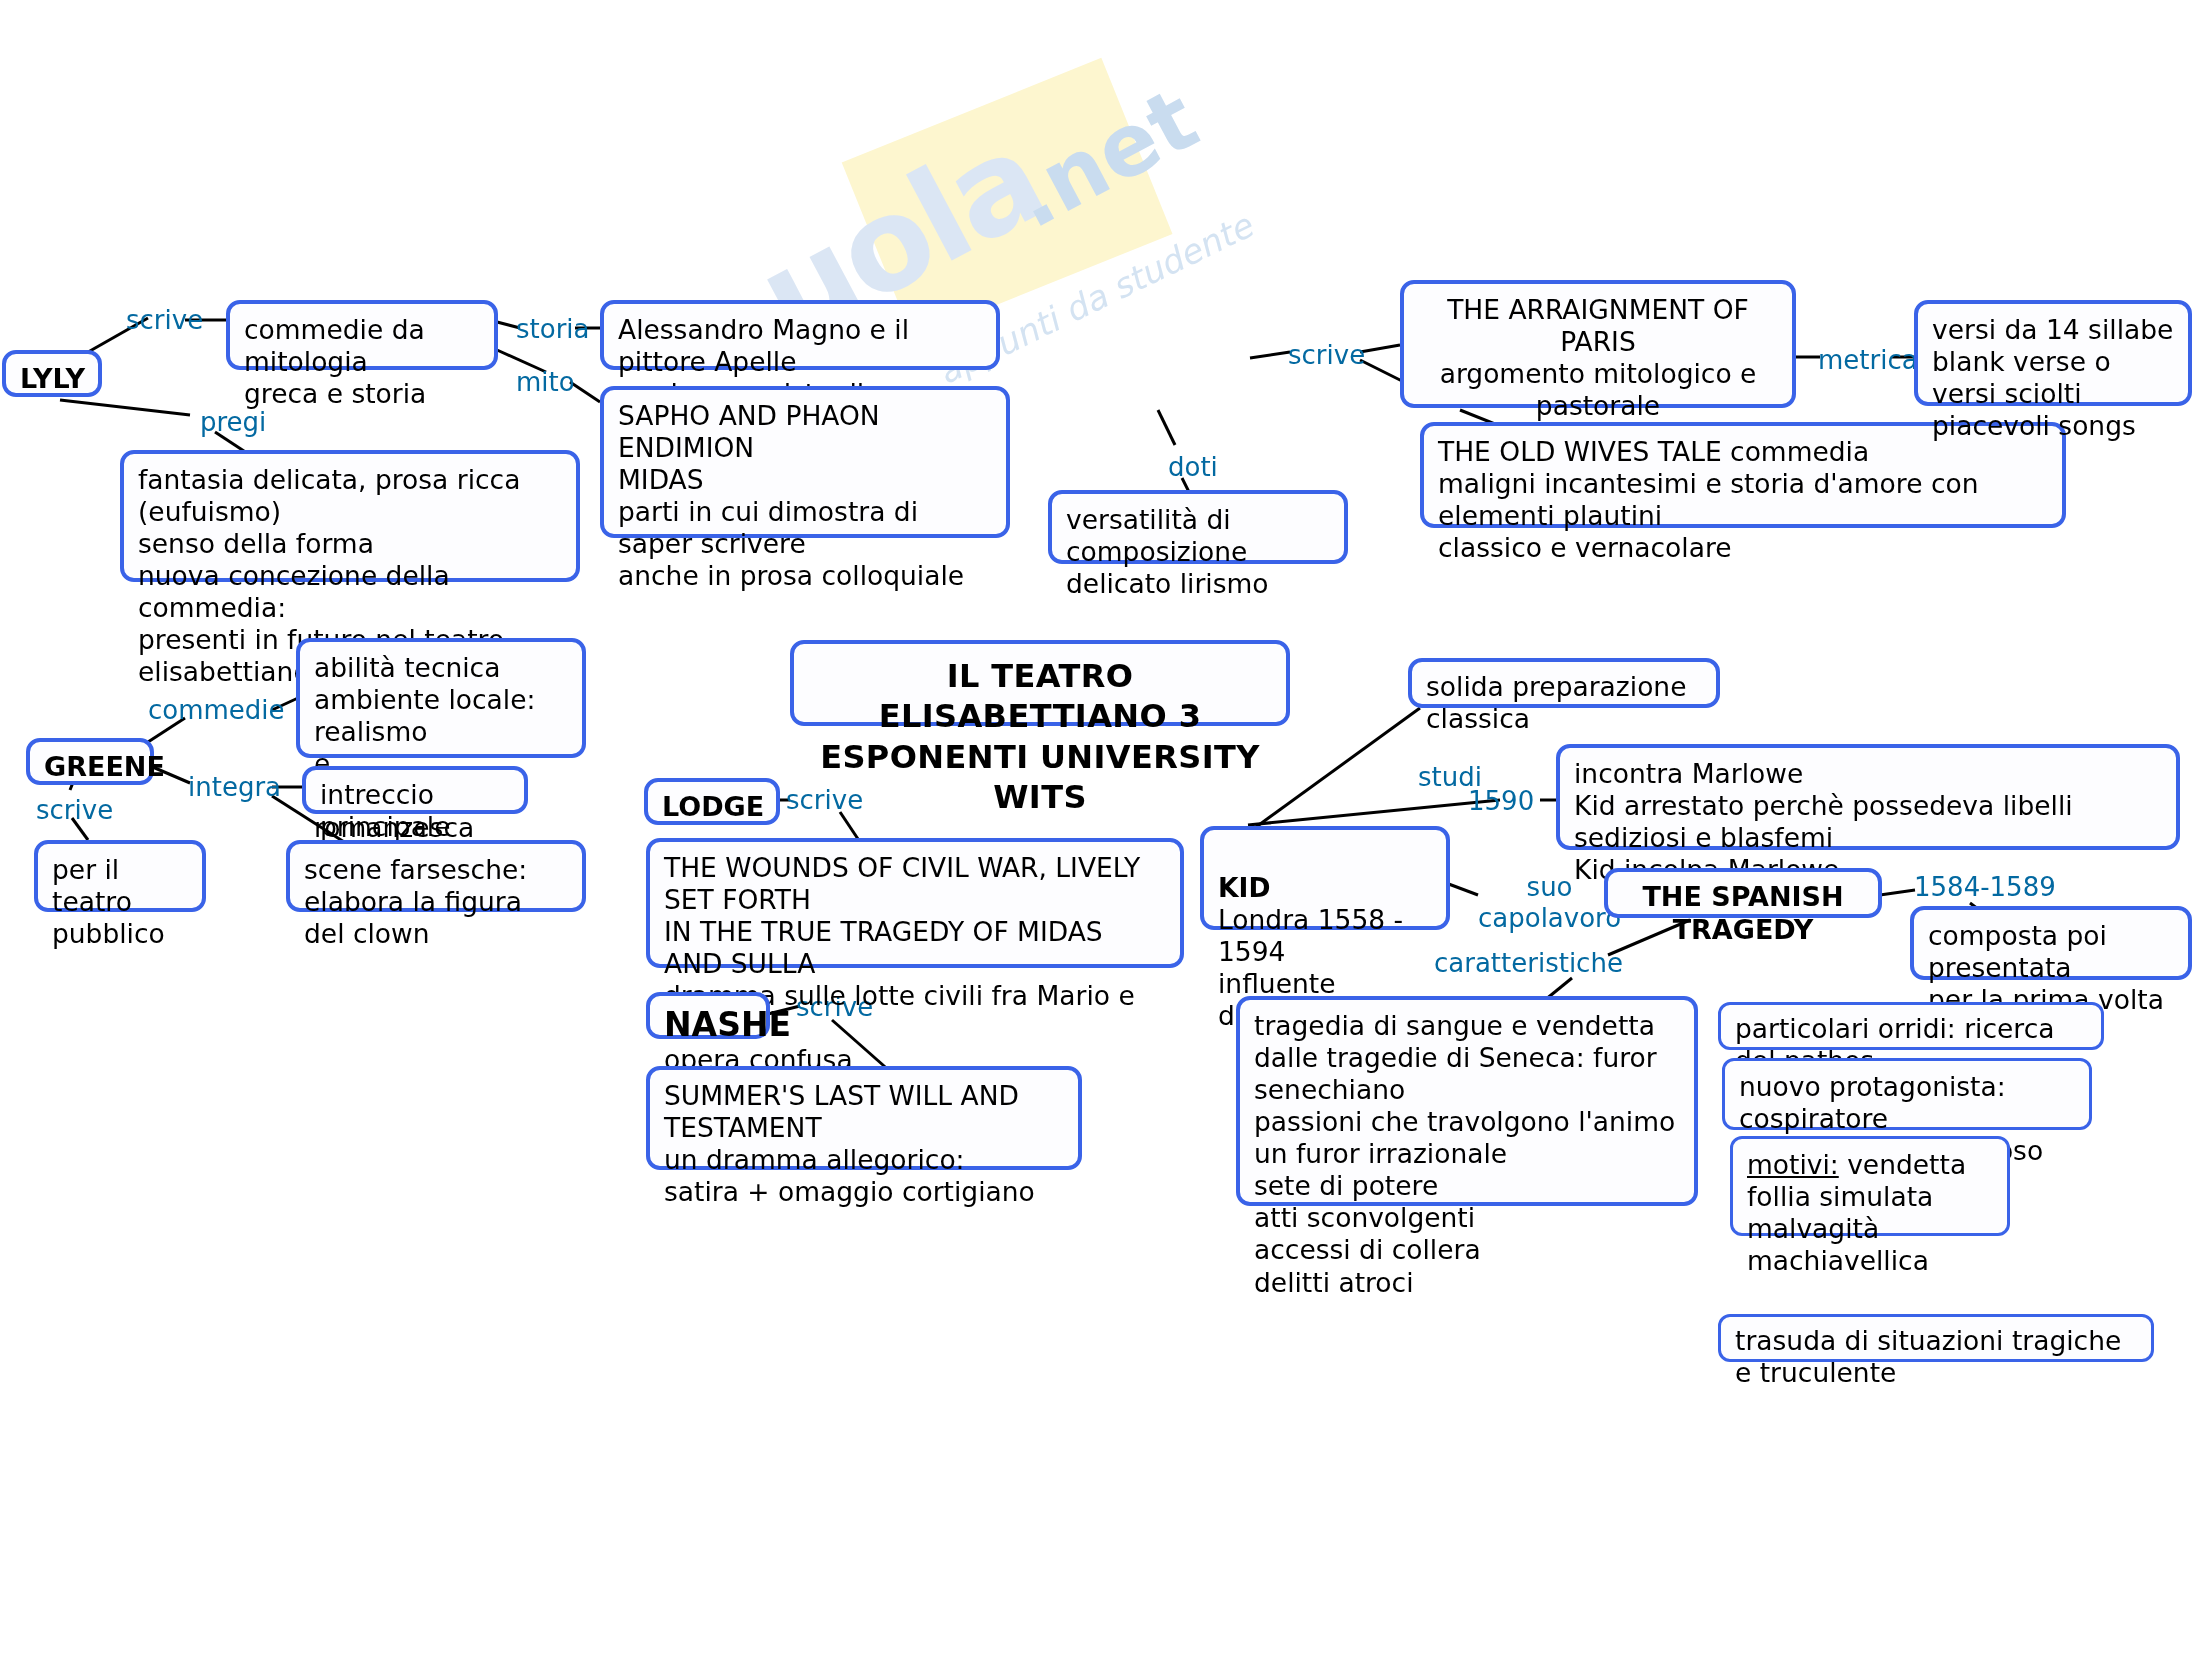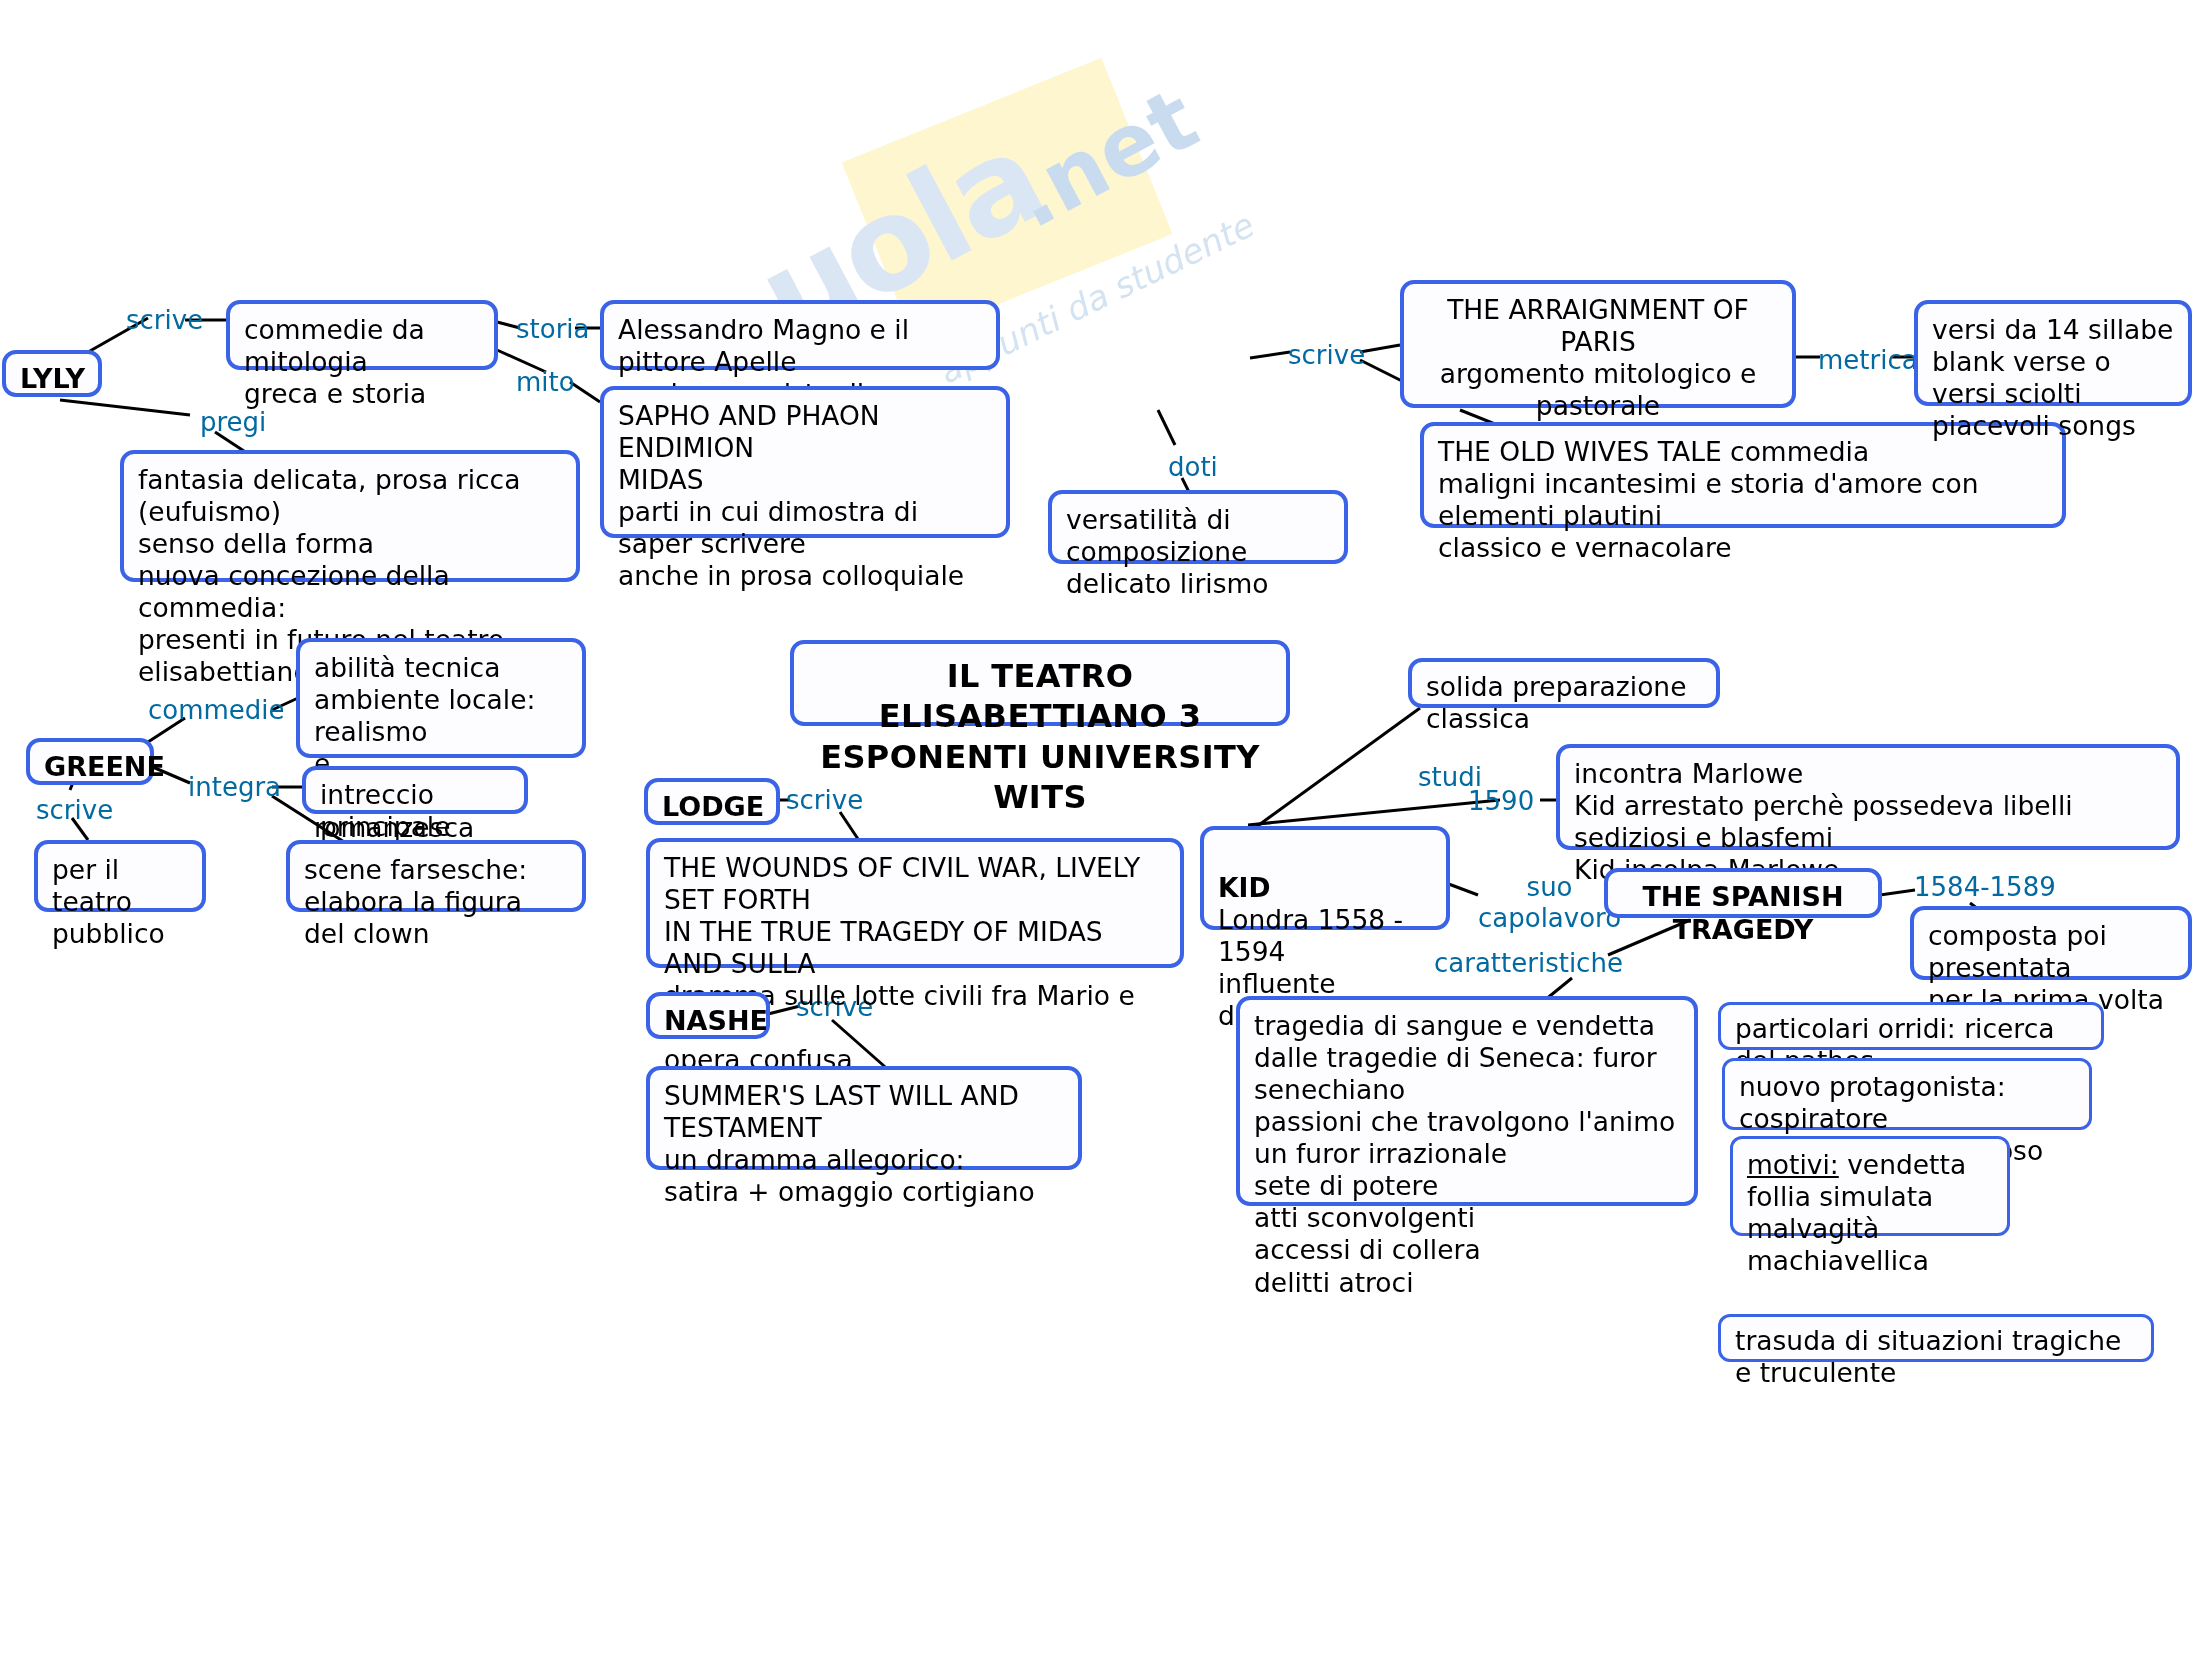--- a/index.html
+++ b/index.html
@@ -247,21 +247,21 @@
   <div class="node" style="left:34px; top:840px; width:172px; height:72px;">per il teatro
 pubblico</div>
 
   <div class="node bold center" style="left:644px; top:778px; width:136px; height:47px; padding-top:9px; font-size:27px;">LODGE</div>
 
   <div class="node" style="left:646px; top:838px; width:538px; height:130px;">THE WOUNDS OF CIVIL WAR, LIVELY SET FORTH
 IN THE TRUE TRAGEDY OF MIDAS AND SULLA
 dramma sulle lotte civili fra Mario e Silla
 opera confusa</div>
 
-  <div class="node bold center" style="left:646px; top:992px; width:124px; height:47px; padding-top:9px; font-size:27px;">NASHE</div>
+  <div class="node bold center" style="left:646px; top:992px; width:124px; height:47px; padding-top:9px; font-size:33px;">NASHE</div>
 
   <div class="node" style="left:646px; top:1066px; width:436px; height:104px;">SUMMER'S LAST WILL AND TESTAMENT
 un dramma allegorico:
 satira + omaggio cortigiano</div>
 
   <div class="node" style="left:1200px; top:826px; width:250px; height:104px;">
     <span style="font-weight:bold;">KID</span><br><span>Londra 1558 - 1594<br>influente drammaturgo</span>
   </div>
 
   <div class="node" style="left:1408px; top:658px; width:312px; height:50px; padding-top:9px;">solida preparazione classica</div>

